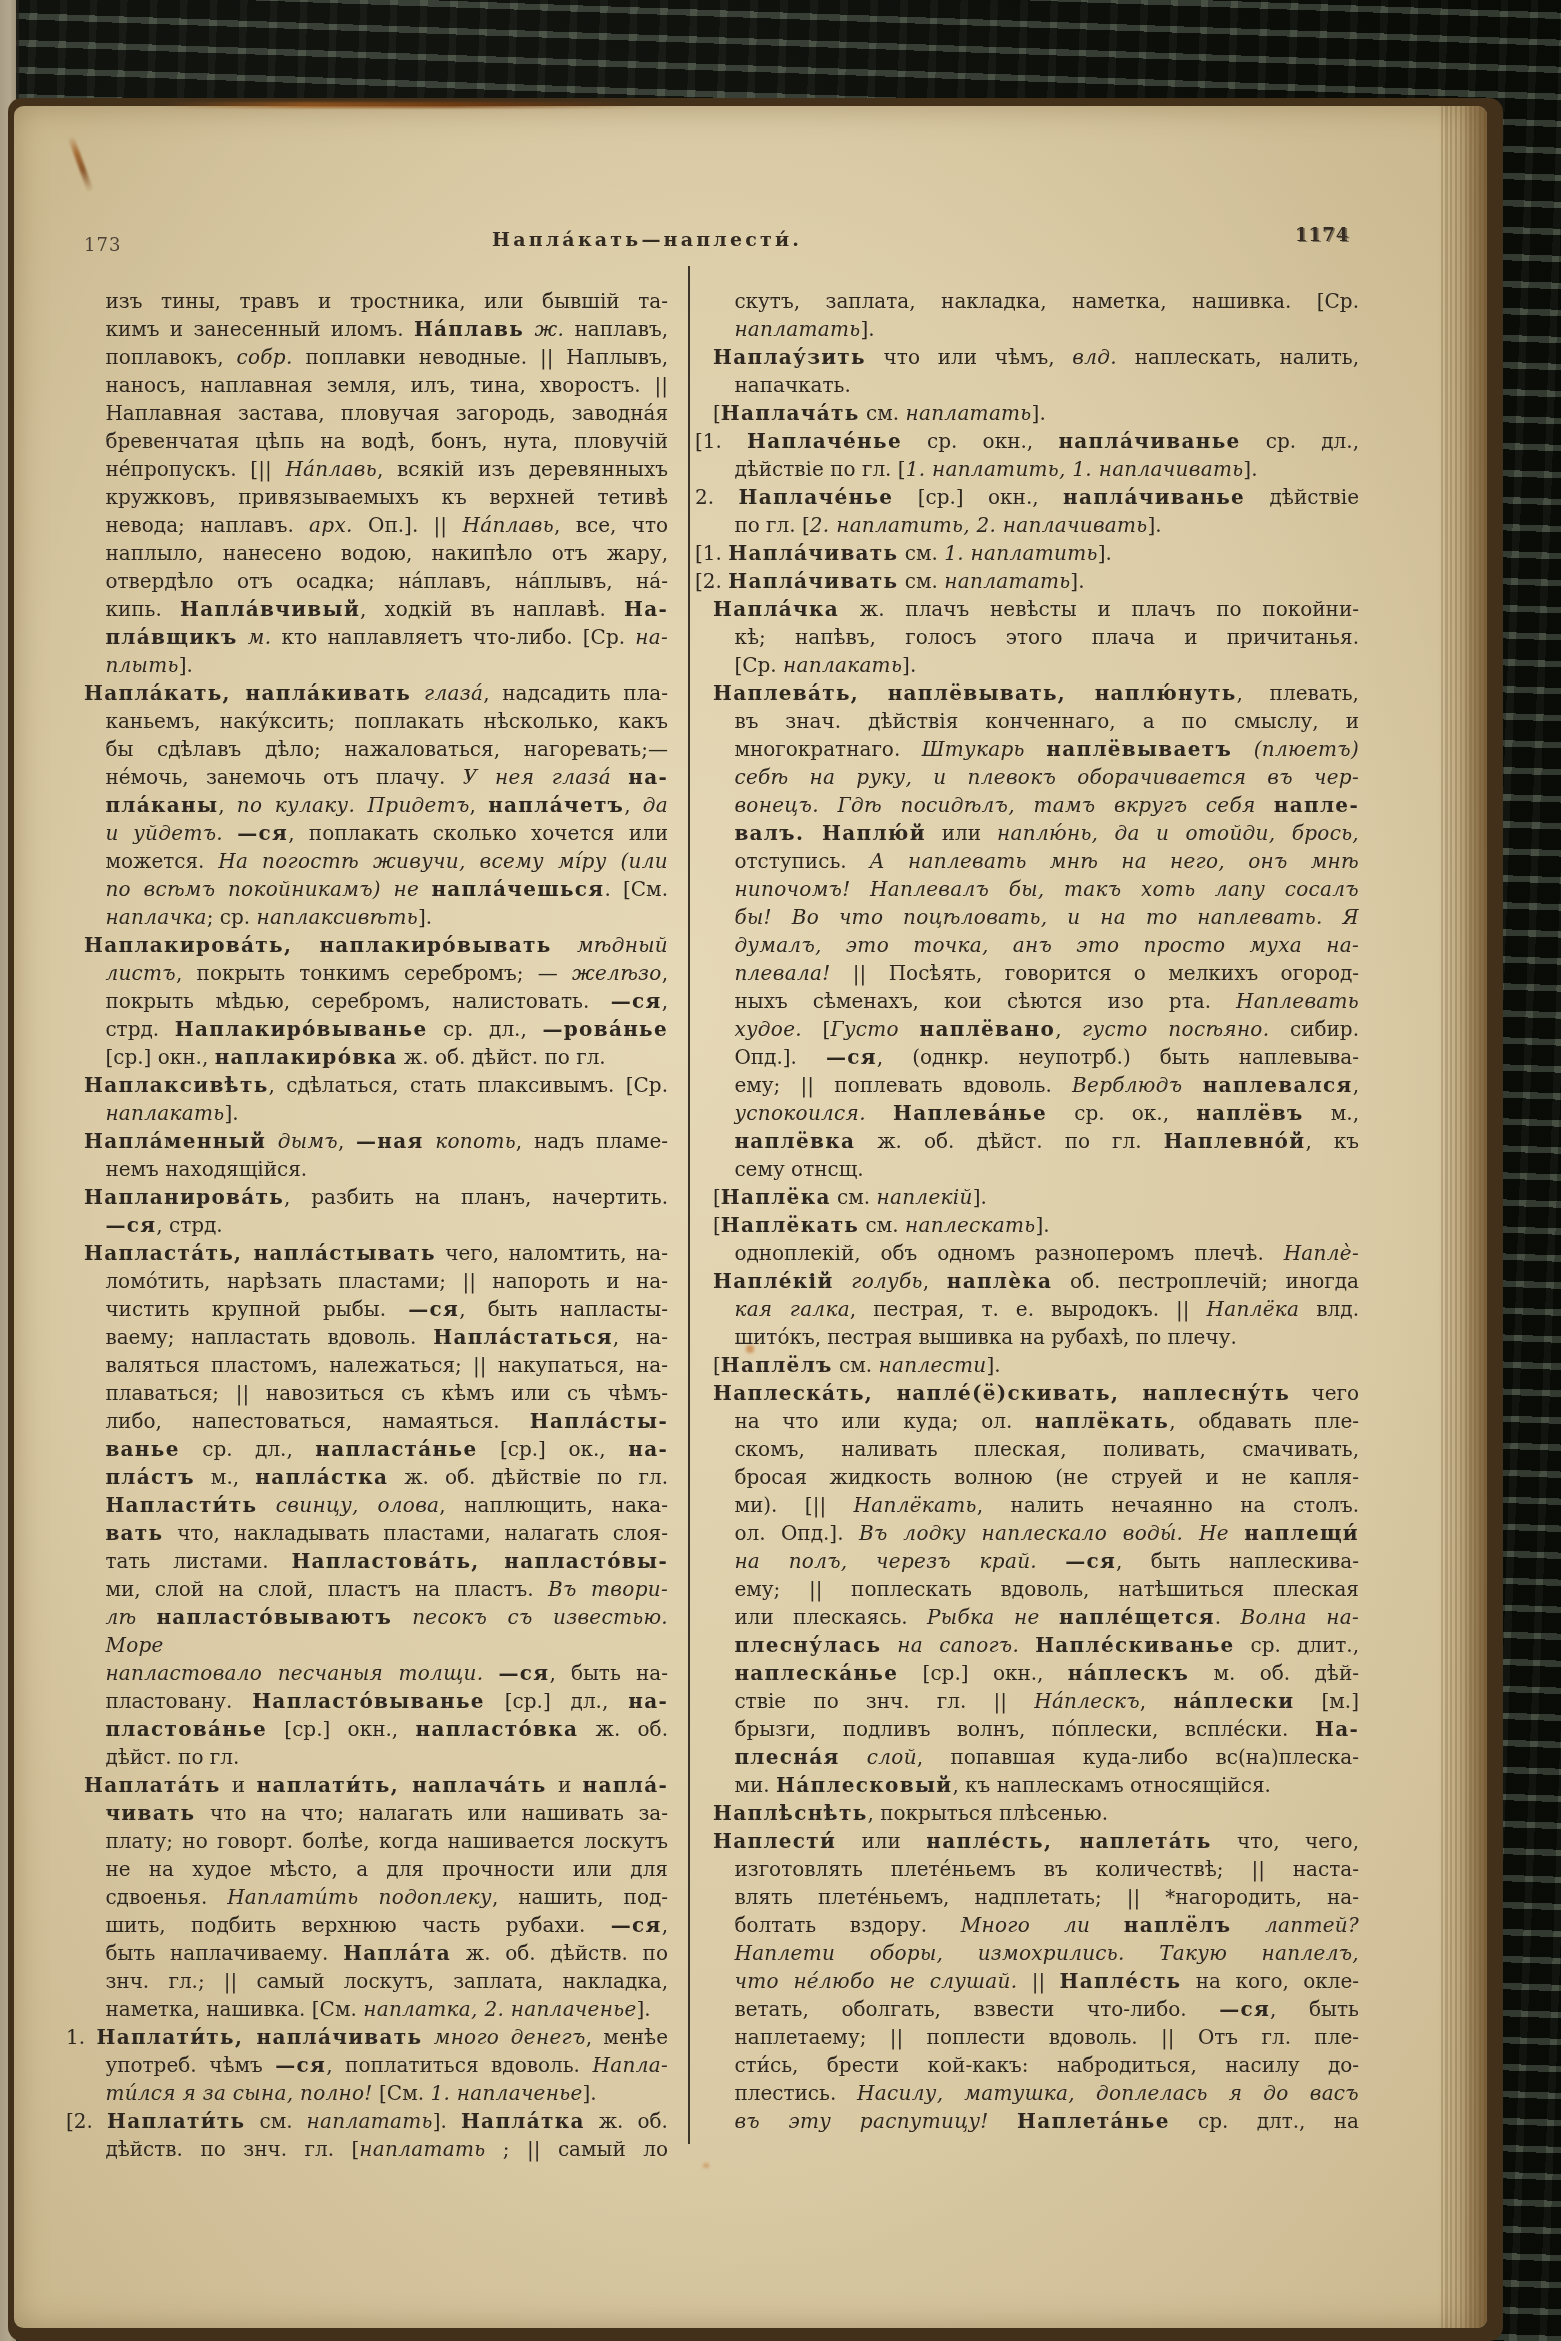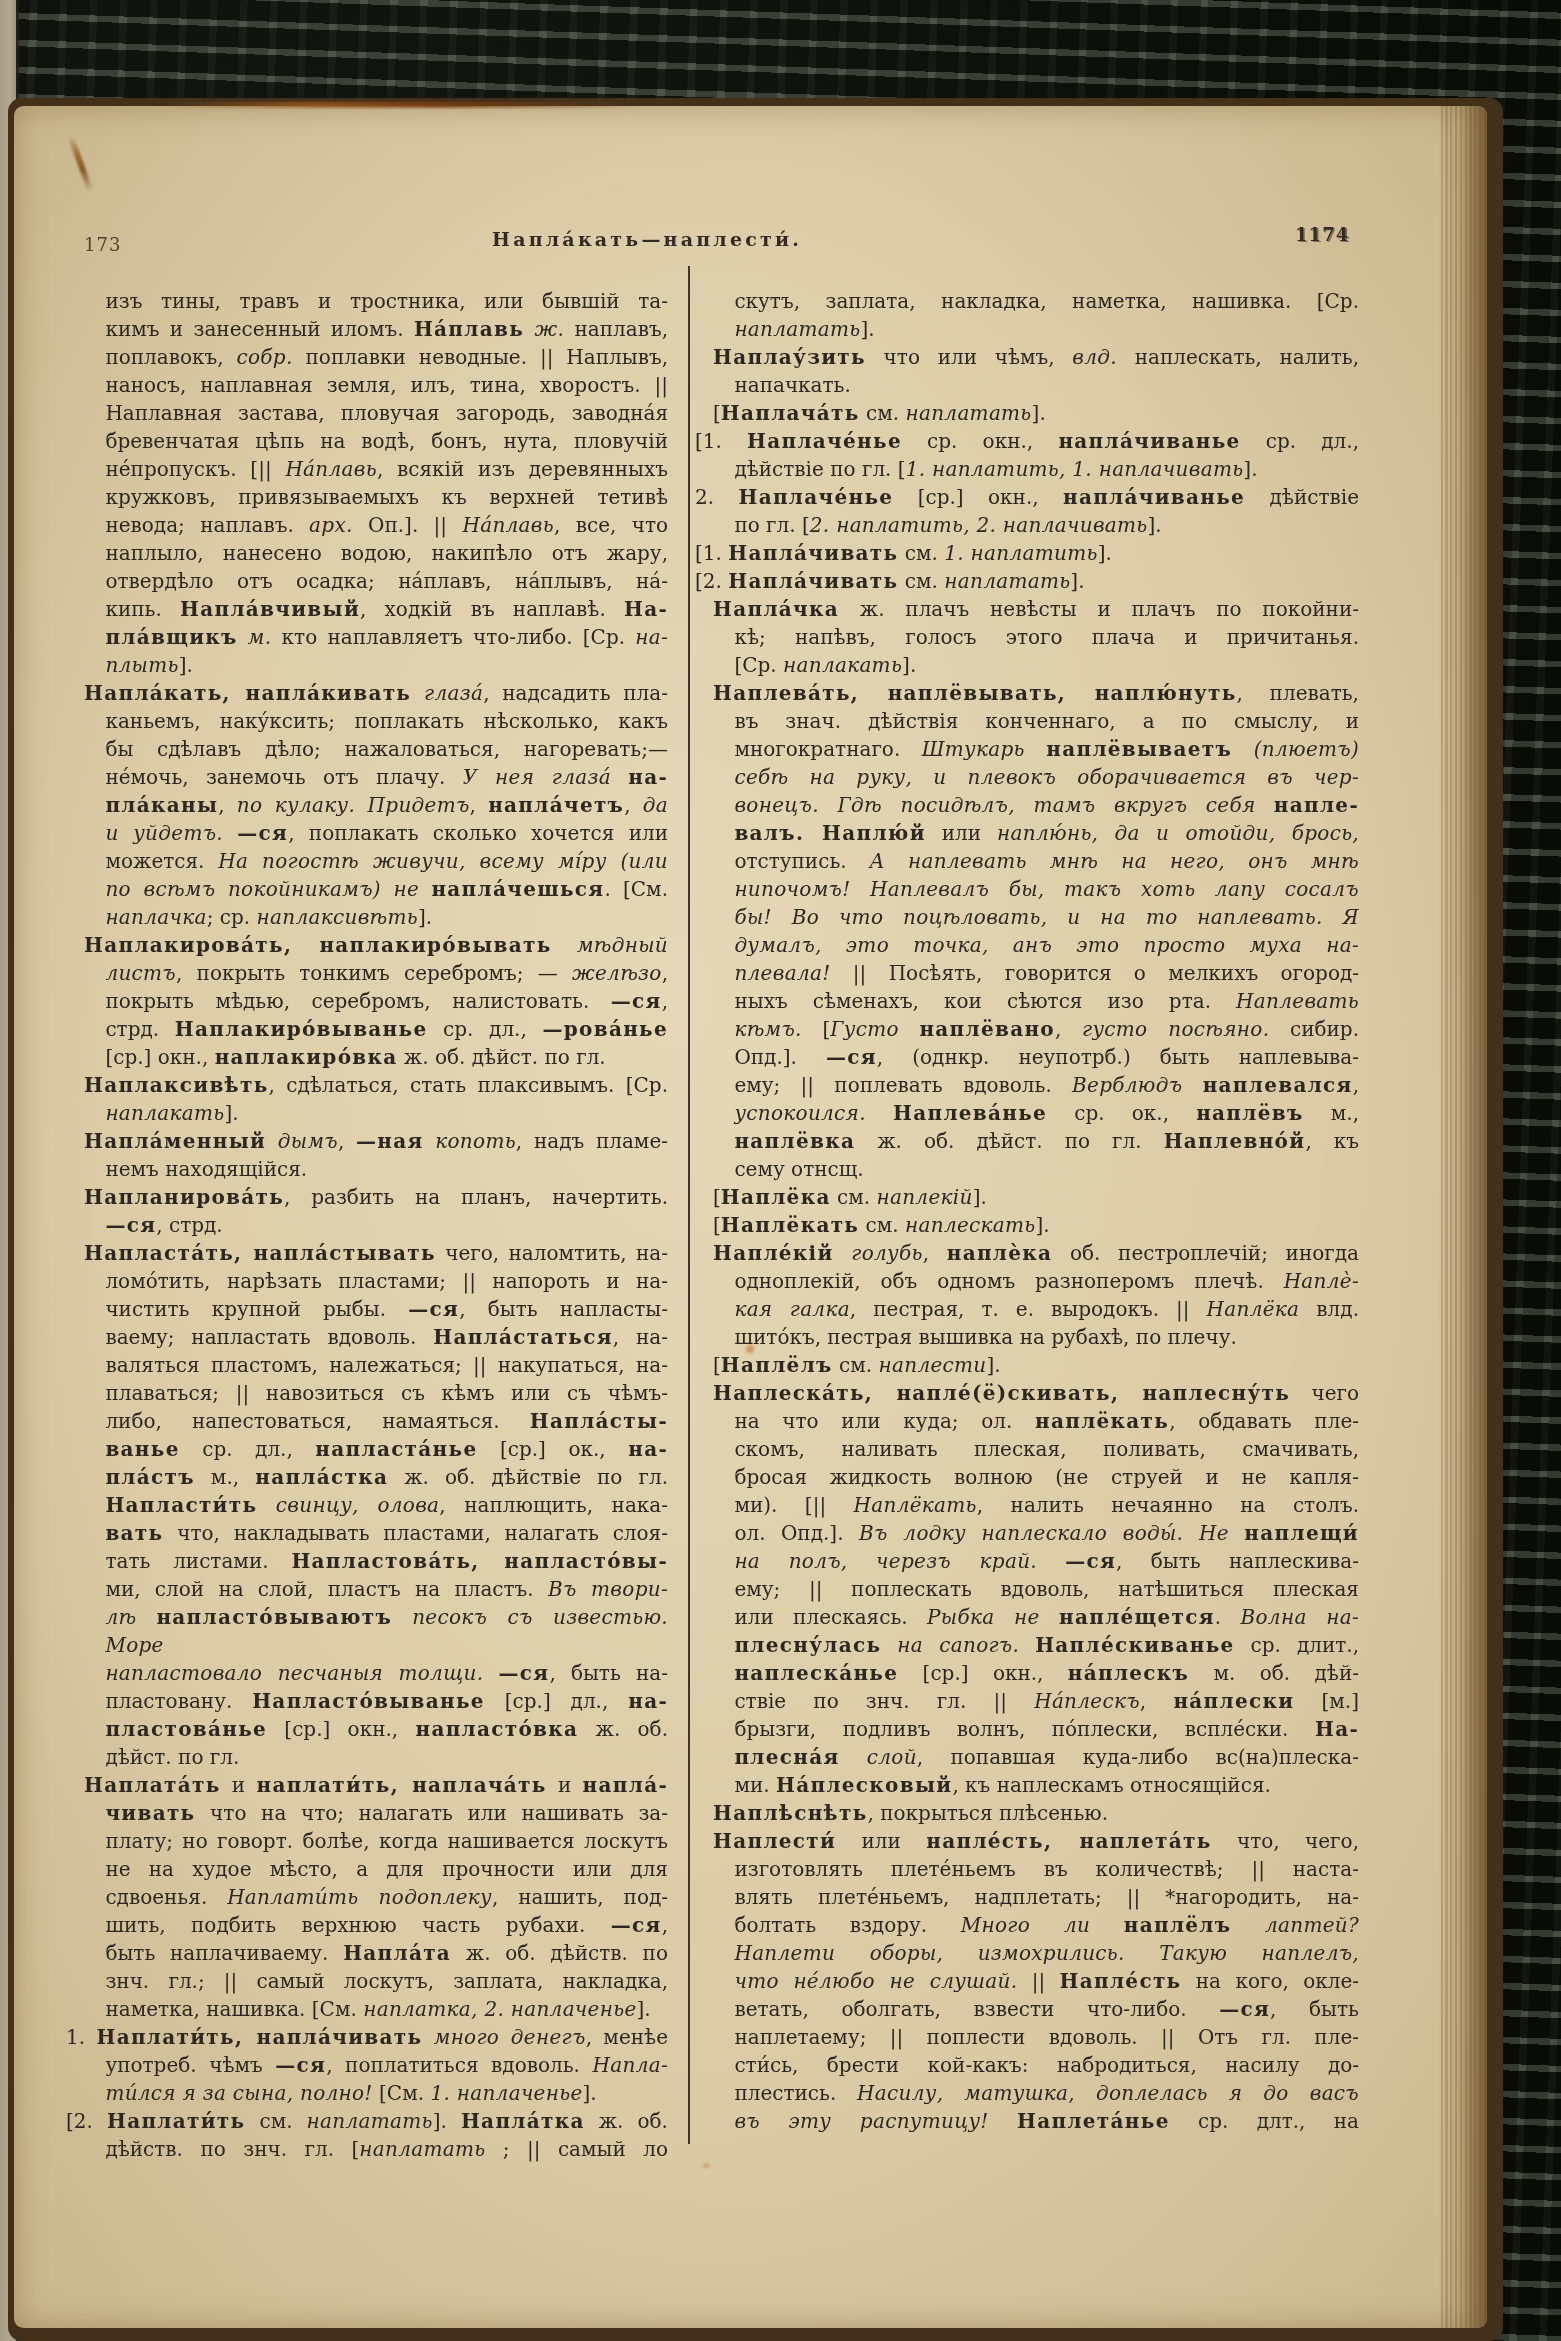--- a/index.html
+++ b/index.html
@@ -209,36 +209,36 @@
       <div class="ln cont">многократнаго. <i>Штукарь</i> <b>наплёвываетъ</b> <i>(плюетъ)</i></div>
       <div class="ln cont"><i>себѣ на руку, и плевокъ оборачивается въ чер-</i></div>
       <div class="ln cont"><i>вонецъ. Гдѣ посидѣлъ, тамъ вкругъ себя</i> <b>напле-</b></div>
       <div class="ln cont"><b>валъ. Наплю́й</b> или <i>наплю́нь, да и отойди, брось,</i></div>
       <div class="ln cont">отступись. <i>А наплевать мнѣ на него, онъ мнѣ</i></div>
       <div class="ln cont"><i>нипочомъ! Наплевалъ бы, такъ хоть лапу сосалъ</i></div>
       <div class="ln cont"><i>бы! Во что поцѣловать, и на то наплевать. Я</i></div>
       <div class="ln cont"><i>думалъ, это точка, анъ это просто муха на-</i></div>
       <div class="ln cont"><i>плевала!</i> || Посѣять, говорится о мелкихъ огород-</div>
       <div class="ln cont">ныхъ сѣменахъ, кои сѣются изо рта. <i>Наплевать</i></div>
-      <div class="ln cont"><i>кѣмъ.</i> [<i>Густо</i> <b>наплёвано</b>, <i>густо посѣяно.</i> сибир.</div>
+      <div class="ln cont"><i>худое.</i> [<i>Густо</i> <b>наплёвано</b>, <i>густо посѣяно.</i> сибир.</div>
       <div class="ln cont">Опд.]. <b>—ся</b>, (однкр. неупотрб.) быть наплевыва-</div>
       <div class="ln cont">ему; || поплевать вдоволь. <i>Верблюдъ</i> <b>наплевался</b>,</div>
       <div class="ln cont"><i>успокоился.</i> <b>Наплева́нье</b> ср. ок., <b>наплёвъ</b> м.,</div>
       <div class="ln cont"><b>наплёвка</b> ж. об. дѣйст. по гл. <b>Наплевно́й</b>, къ</div>
       <div class="ln cont end">сему отнсщ.</div>
     </div>
     <div>
       <div class="ln head end">[<b>Наплёка</b> см. <i>наплекій</i>].</div>
     </div>
     <div>
       <div class="ln head end">[<b>Наплёкать</b> см. <i>наплескать</i>].</div>
     </div>
     <div>
+      <div class="ln cont">одноплекій, объ одномъ разноперомъ плечѣ. <i>Наплѐ-</i></div>
       <div class="ln head"><b>Напле́кій</b> <i>голубь</i>, <b>наплѐка</b> об. пестроплечій; иногда</div>
-      <div class="ln cont">одноплекій, объ одномъ разноперомъ плечѣ. <i>Наплѐ-</i></div>
       <div class="ln cont"><i>кая галка</i>, пестрая, т. е. выродокъ. || <i>Наплёка</i> влд.</div>
       <div class="ln cont end">шито́къ, пестрая вышивка на рубахѣ, по плечу.</div>
     </div>
     <div>
       <div class="ln head end">[<b>Наплёлъ</b> см. <i>наплести</i>].</div>
     </div>
     <div>
       <div class="ln head"><b>Наплеска́ть, напле́(ё)скивать, наплесну́ть</b> чего</div>
       <div class="ln cont">на что или куда; ол. <b>наплёкать</b>, обдавать пле-</div>
       <div class="ln cont">скомъ, наливать плеская, поливать, смачивать,</div>

